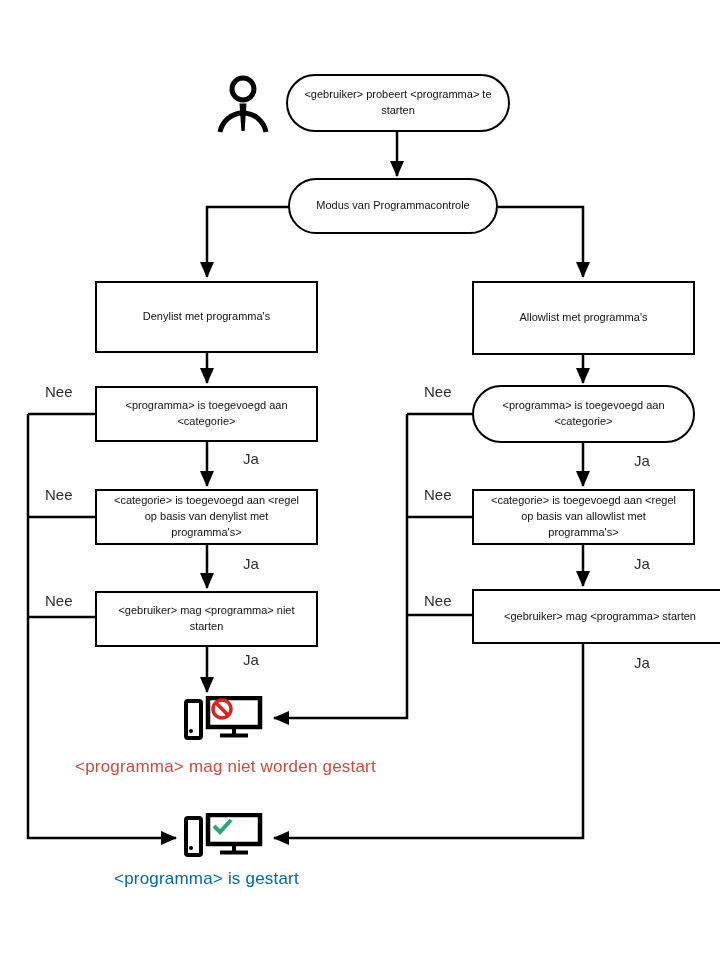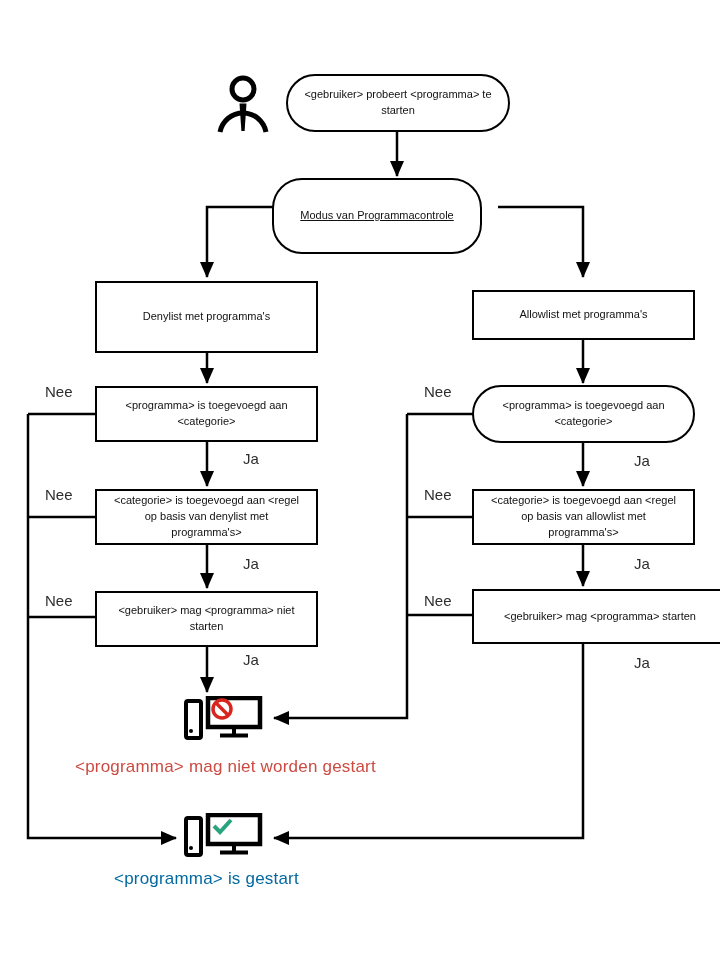--- a/index.html
+++ b/index.html
@@ -59,25 +59,25 @@
   <div class="iconbox" style="left:215px;top:75px;width:56px;height:58px;">
     <svg width="56" height="58" viewBox="0 0 56 58">
       <circle cx="28" cy="14" r="11" fill="none" stroke="#000" stroke-width="5"></circle>
       <path d="M5 57 A23.5 24 0 0 1 51 57" fill="none" stroke="#000" stroke-width="5"></path>
       <path d="M24.5 28.5 L31.5 28.5 L29.6 56 L26.4 56 Z" fill="#000"></path>
     </svg>
   </div>
 
   <div class="node stadium" style="left:286px;top:74px;width:224px;height:58px;">&lt;gebruiker&gt; probeert &lt;programma&gt; te starten</div>
 
-  <div class="node stadium" style="left:272px;top:178px;width:210px;height:76px;text-decoration:underline;">Modus van Programmacontrole</div>
+  <div class="node stadium" style="left:288px;top:178px;width:210px;height:56px;">Modus van Programmacontrole</div>
 
   <div class="node" style="left:95px;top:281px;width:223px;height:72px;">Denylist met programma's</div>
 
-  <div class="node" style="left:472px;top:281px;width:223px;height:50px;margin-top:9px;">Allowlist met programma's</div>
+  <div class="node" style="left:472px;top:281px;width:223px;height:74px;">Allowlist met programma's</div>
 
   <div class="node" style="left:95px;top:386px;width:223px;height:56px;">&lt;programma&gt; is toegevoegd aan &lt;categorie&gt;</div>
 
   <div class="node stadium" style="left:472px;top:385px;width:223px;height:58px;">&lt;programma&gt; is toegevoegd aan &lt;categorie&gt;</div>
 
   <div class="node" style="left:472px;top:489px;width:223px;height:56px;">&lt;categorie&gt; is toegevoegd aan &lt;regel op basis van allowlist met programma's&gt;</div>
 
   <div class="node" style="left:95px;top:489px;width:223px;height:56px;">&lt;categorie&gt; is toegevoegd aan &lt;regel op basis van denylist met programma's&gt;</div>
 
   <div class="node" style="left:95px;top:591px;width:223px;height:56px;">&lt;gebruiker&gt; mag &lt;programma&gt; niet starten</div>

